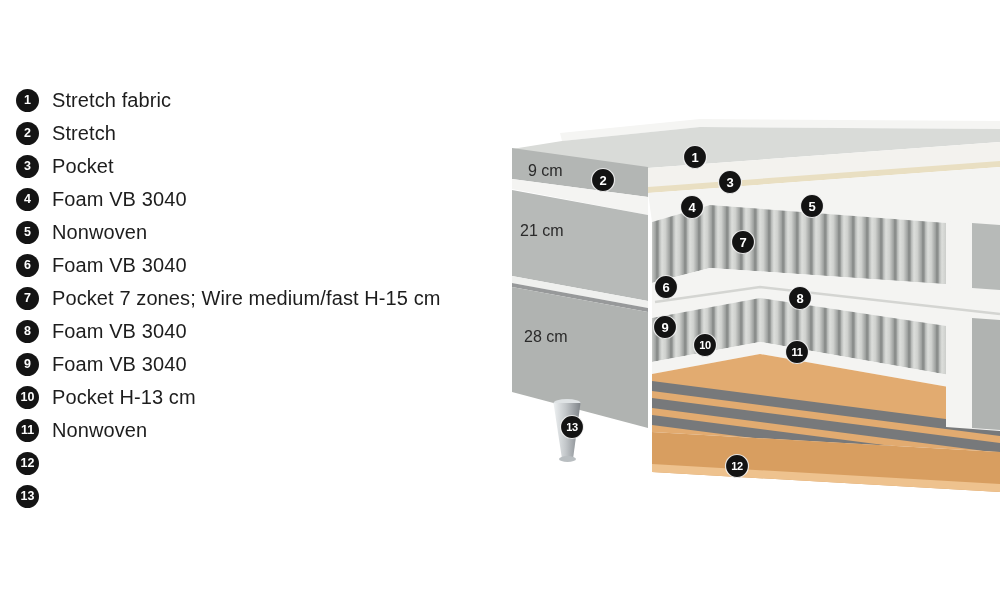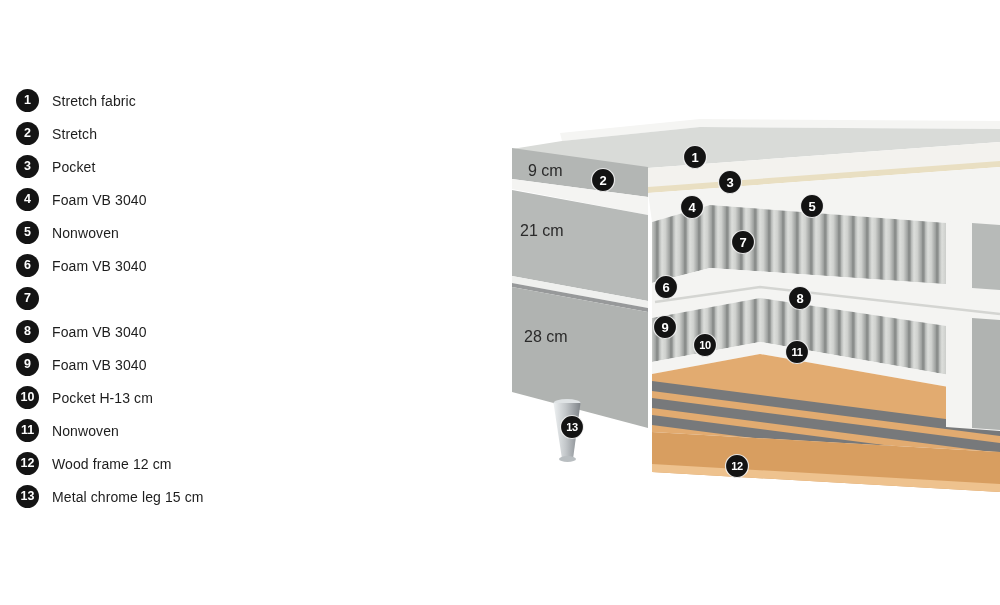--- a/index.html
+++ b/index.html
@@ -6,21 +6,21 @@
   body{width:1000px;height:605px;overflow:hidden;
        font-family:"Liberation Sans","DejaVu Sans",sans-serif;}
   .canvas{position:relative;width:1000px;height:605px;background:#ffffff;}
 
   
   .legend{position:absolute;left:16px;top:84px;display:flex;flex-direction:column;}
   .legend-row{display:flex;align-items:center;height:33px;gap:13px;}
   .badge{width:23px;height:23px;border-radius:50%;background:#141414;color:#ffffff;
          font-weight:700;font-size:12.5px;line-height:1;display:flex;align-items:center;
          justify-content:center;flex:0 0 23px;}
-  .lbl{font-size:14px;color:#1d1d1d;font-weight:500;letter-spacing:.1px;white-space:nowrap;}
+  .lbl{font-size:20px;color:#1d1d1d;font-weight:500;letter-spacing:.1px;white-space:nowrap;}
 
   
   .diagram-svg{position:absolute;left:0;top:0;}
   .mc{fill:#131313;stroke:#ffffff;stroke-width:1.2;stroke-opacity:.85;}
   .mt{fill:#ffffff;font-weight:700;font-size:13px;text-anchor:middle;
       font-family:"Liberation Sans","DejaVu Sans",sans-serif;}
   .m2{font-size:11px;letter-spacing:-.3px;}
   .dim{font-size:16px;font-weight:500;fill:#2a2a2a;
        font-family:"Liberation Sans","DejaVu Sans",sans-serif;}
 </style>
@@ -49,44 +49,43 @@
     <div class="legend-row">
         <span class="badge">5</span>
         <span class="lbl">Nonwoven</span>
       </div>
     <div class="legend-row">
         <span class="badge">6</span>
         <span class="lbl">Foam VB 3040</span>
       </div>
     <div class="legend-row">
         <span class="badge">7</span>
+        <span class="lbl">Pocket 7 zones; Wire medium/fast H-15 cm</span>
       </div>
     <div class="legend-row">
         <span class="badge">8</span>
         <span class="lbl">Foam VB 3040</span>
       </div>
     <div class="legend-row">
         <span class="badge">9</span>
         <span class="lbl">Foam VB 3040</span>
       </div>
     <div class="legend-row">
         <span class="badge">10</span>
         <span class="lbl">Pocket H-13 cm</span>
       </div>
     <div class="legend-row">
         <span class="badge">11</span>
         <span class="lbl">Nonwoven</span>
       </div>
     <div class="legend-row">
         <span class="badge">12</span>
-        <span class="lbl">Wood frame 12 cm</span>
       </div>
     <div class="legend-row">
         <span class="badge">13</span>
-        <span class="lbl">Metal chrome leg 15 cm</span>
       </div>
   </div>
 
   <svg class="diagram-svg" width="1000" height="605" viewBox="0 0 1000 605">
     <defs>
       <linearGradient id="cylGrad" x1="0" y1="0" x2="1" y2="0">
         <stop offset="0" stop-color="#a9acaa"></stop>
         <stop offset="0.3" stop-color="#dcdedb"></stop>
         <stop offset="0.6" stop-color="#cfd1ce"></stop>
         <stop offset="1" stop-color="#999c9a"></stop>

